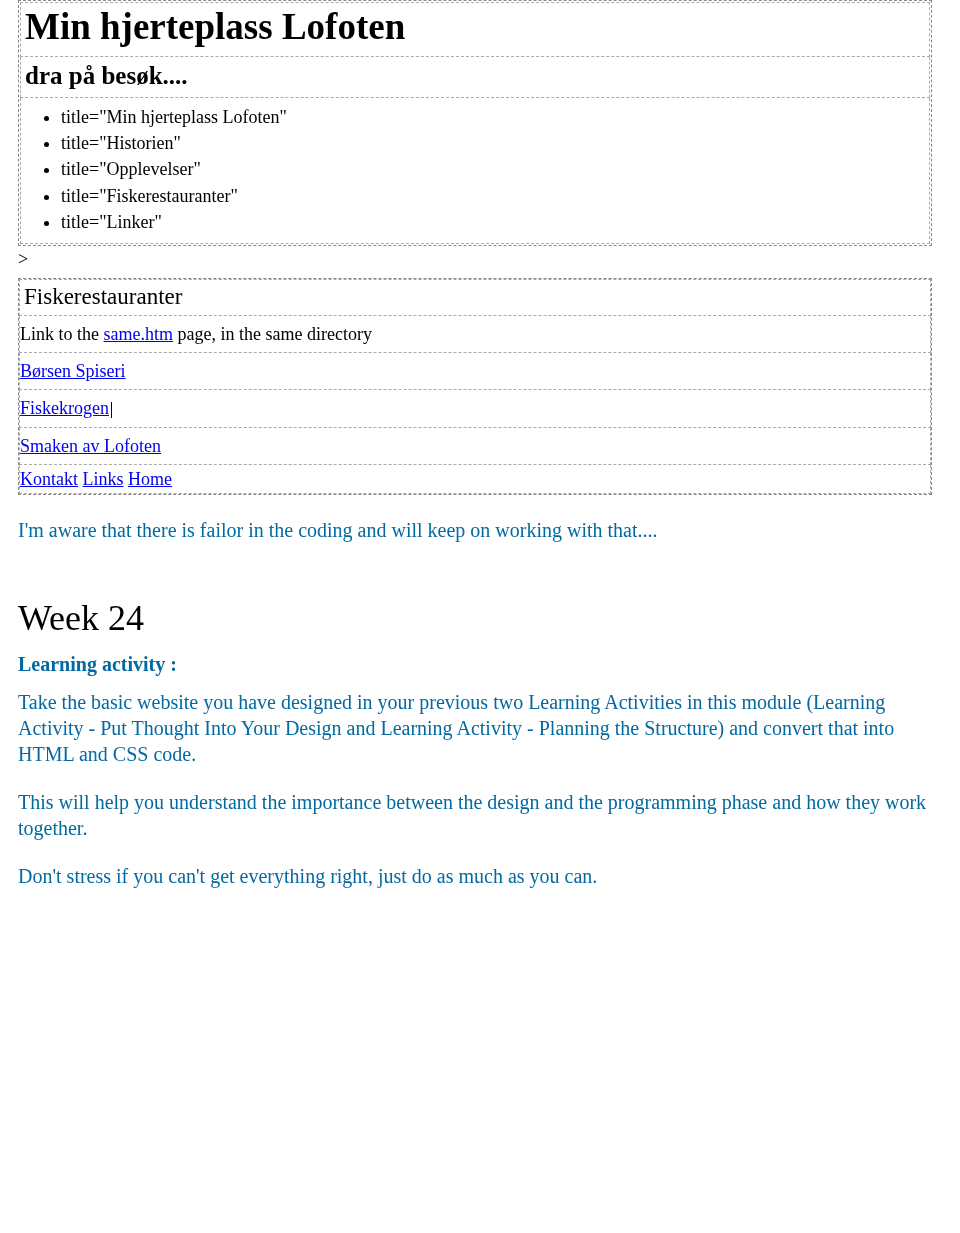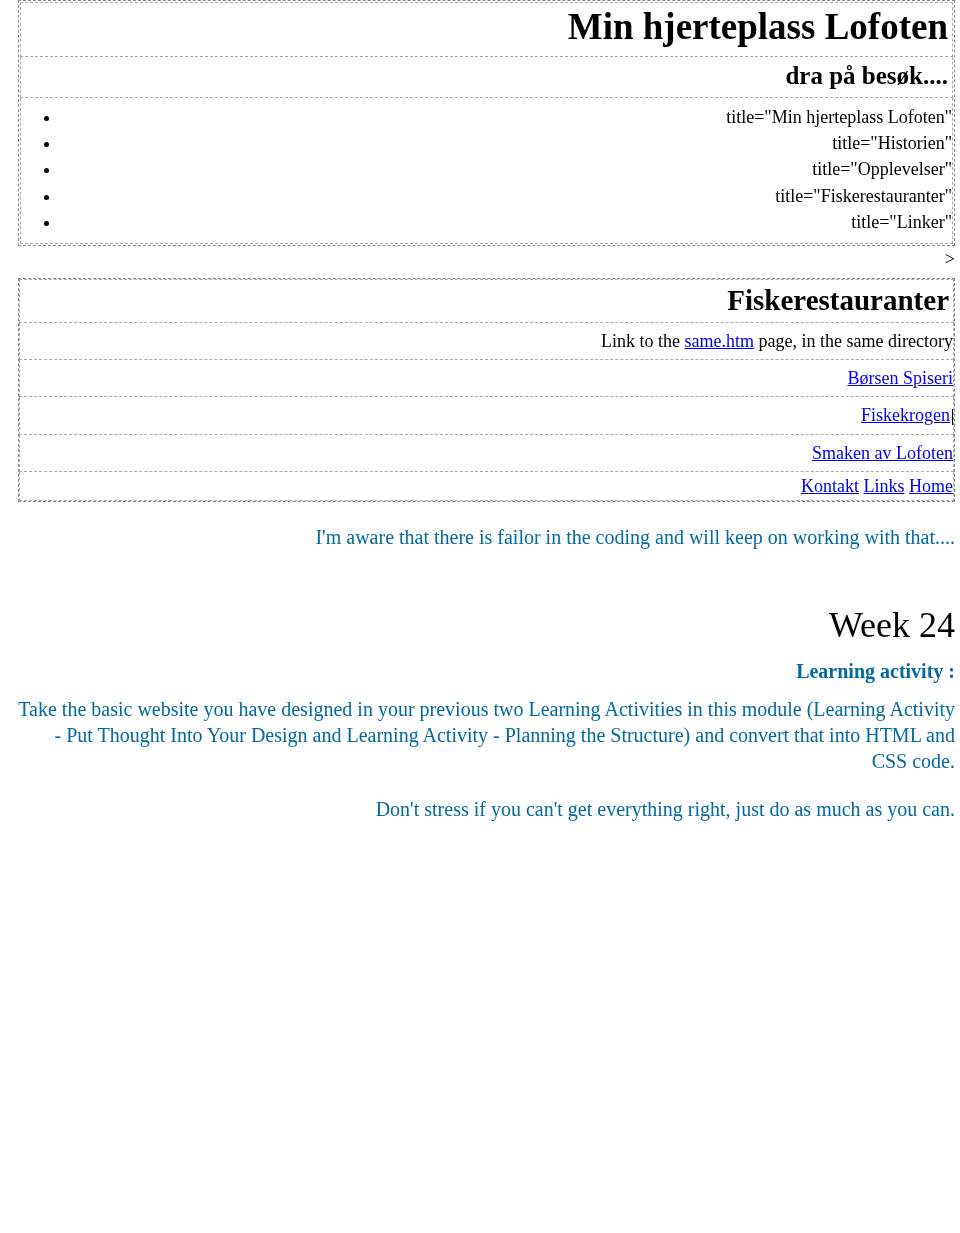--- a/index.html
+++ b/index.html
@@ -5,22 +5,21 @@
   * { box-sizing: border-box; }
   html, body {
     margin: 0;
     padding: 0;
     width: 960px;
     background: #ffffff;
     font-family: Arial, Helvetica, sans-serif;
     color: #000;
   }
   .page {
-    padding: 0 5px 24px 18px;
-    text-align: right;
+    padding: 0 28px 24px 18px;
   }
   .box-outer {
     border: 1px dashed #888;
     padding: 1px;
     margin-bottom: 3px;
   }
   .box-outer-v2 {
     border: 1px dashed #888;
     padding: 0;
     margin-top: 6px;
@@ -60,22 +59,22 @@
     line-height: 1.45;
   }
   .gt-mark {
     font-family: "Times New Roman", Times, serif;
     font-size: 18px;
     padding: 2px 0 2px 0;
     margin-top: -2px;
   }
   h3.row-h3 {
     font-family: "Times New Roman", Times, serif;
-    font-size: 29px;
-    font-weight: bold;
+    font-size: 23px;
+    font-weight: normal;
     margin: 3px 0 4px 0;
   }
   .row-text {
     font-family: "Times New Roman", Times, serif;
     font-size: 18px;
     padding: 6px 0 6px 0;
     line-height: 1.35;
   }
   a.link {
     color: #0000EE;
@@ -160,15 +159,16 @@
     </div>
   </div>
 
   <p class="body-text para">I'm aware that there is failor in the coding and will keep on working with that....</p>
 
   <h1 class="week">Week 24</h1>
 
   <p class="body-text para-tight bold">Learning activity :</p>
 
   <p class="body-text para-tight">Take the basic website you have designed in your previous two Learning Activities in this module (Learning Activity - Put Thought Into Your Design and Learning Activity - Planning the Structure) and convert that into HTML and CSS code.</p>
+  <p class="body-text para">This will help you understand the importance between the design and the programming phase and how they work together.</p>
   <p class="body-text para">Don't stress if you can't get everything right, just do as much as you can.</p>
 
 </div>
 
 </body></html>

